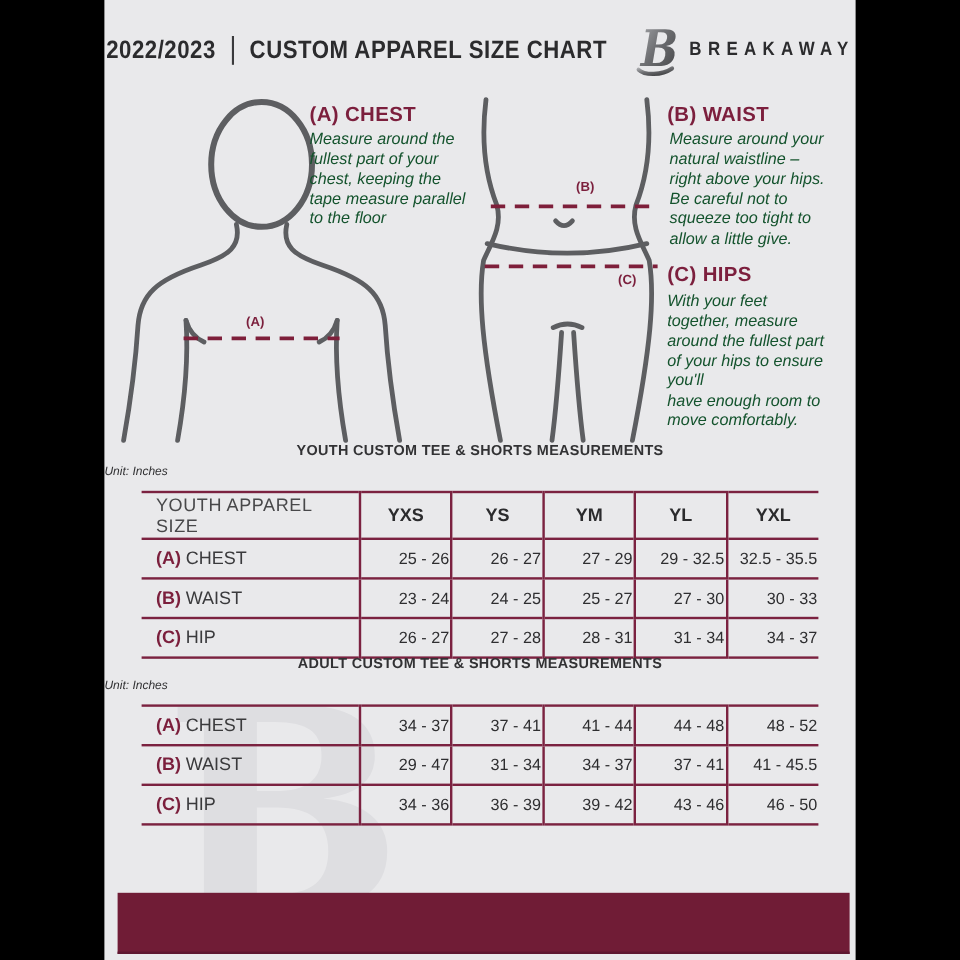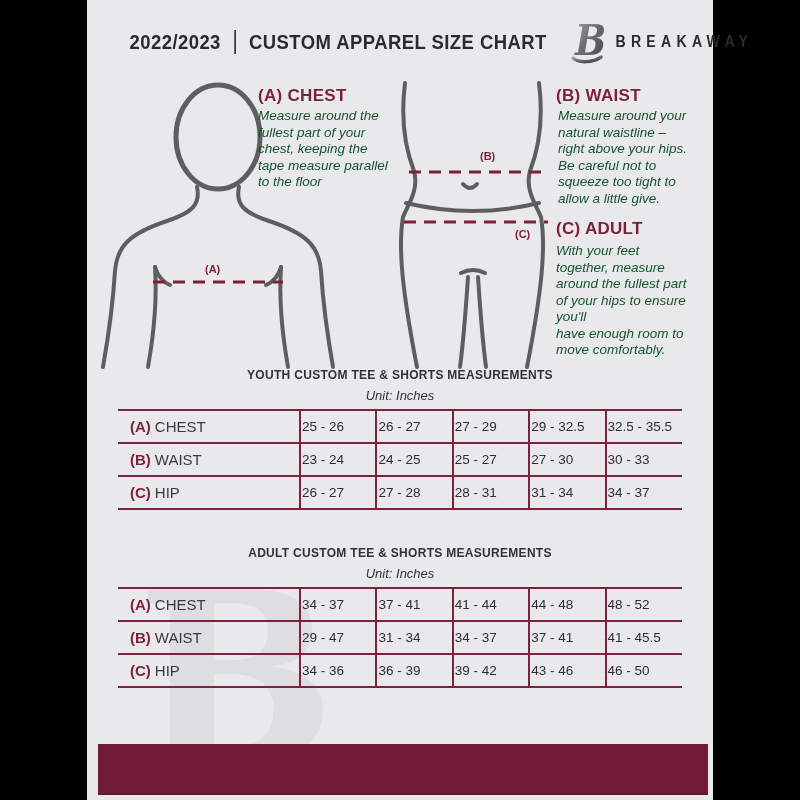--- a/index.html
+++ b/index.html
@@ -8,21 +8,21 @@
     position:relative; overflow:hidden;
     font-family:"Liberation Sans", sans-serif;
   }
   .page {
     position:absolute; left:87px; top:0; width:626px; height:800px;
     background:#e9e9eb;
   }
   
   .header {
     position:absolute; top:14px; left:0; width:626px; height:55px;
-    display:flex; align-items:center; justify-content:flex-start; z-index:1;
+    display:flex; align-items:center; justify-content:center; z-index:1;
   }
   .header-row { display:flex; align-items:center; transform:scaleX(0.88); }
   .hdr-season, .hdr-title {
     font-size:21px; font-weight:700; color:#2b2b2d; letter-spacing:0.5px;
     white-space:nowrap;
   }
   .hdr-divider { width:2px; height:24px; background:#3a3a3c; margin:0 15px; }
   .logo-svg { margin:0 10px 0 26px; display:block; }
   .hdr-brand {
     font-size:16px; font-weight:700; color:#2b2b2d; letter-spacing:6px;
@@ -49,39 +49,39 @@
   .guide-body {
     position:absolute; z-index:2; font-size:13.5px; font-style:italic;
     color:#14532d; line-height:16.5px; white-space:pre-line; width:170px;
   }
   
   .section-title {
     position:absolute; left:0; width:626px; text-align:center; z-index:1;
     font-size:12px; font-weight:700; color:#323234; letter-spacing:0.3px;
   }
   .section-unit {
-    position:absolute; left:0; width:626px; text-align:center; z-index:1;
-    font-size:13px; font-style:italic; color:#323234;
+    position:absolute; left:0; width:626px; z-index:1;
+    font-size:10px; font-style:italic; color:#323234;
   }
   table.size-table {
     position:absolute; left:31px; width:564px; z-index:1;
     border-collapse:collapse; table-layout:fixed;
   }
   .size-table tr { border-top:2px solid #7b2240; }
   .size-table tr:last-child { border-bottom:2px solid #7b2240; }
   .size-table th + th, .size-table td + td { border-left:2px solid #7b2240; }
   .size-table th {
     height:35px; font-weight:700; font-size:15px; color:#2b2b2d; text-align:center;
   }
   .size-table th.size-label-cell {
     font-weight:400; font-size:15px; color:#48484a; text-align:left;
     padding-left:12px; letter-spacing:0.5px;
   }
   .size-table td {
-    height:29px; font-size:13.5px; color:#2e2e30; text-align:left;
+    height:29px; font-size:13.5px; color:#2e2e30; text-align:right;
   }
   .size-table td.row-label-cell { text-align:left; padding-left:12px; font-size:15px; }
   .mk { font-weight:700; color:#7b1f3c; margin-right:4px; }
   .row-name { color:#3a3a3c;margin-top:32px; }
   
   .footer-bar {
     position:absolute; left:11px; top:744px; width:610px; height:49px;
     background:#701c36; border-bottom:2px solid #5e1730; z-index:2;
   }
 </style>
@@ -148,21 +148,21 @@
 to the floor</div>
 
   <div class="guide-heading" style="left:469px; top:86px;">(B) WAIST</div>
   <div class="guide-body" style="left:471px; top:108px;">Measure around your
 natural waistline –
 right above your hips.
 Be careful not to
 squeeze too tight to
 allow a little give.</div>
 
-  <div class="guide-heading" style="left:469px; top:219px;">(C) ADULT</div>
+  <div class="guide-heading" style="left:469px; top:219px;">(C) HIPS</div>
   <div class="guide-body" style="left:469px; top:243px;">With your feet
 together, measure
 around the fullest part
 of your hips to ensure
 you'll
 have enough room to
 move comfortably.</div>
 
   <div class="section-title" style="top:368px;">YOUTH CUSTOM TEE &amp; SHORTS MEASUREMENTS</div>
   <div class="section-unit" style="top:388px;">Unit: Inches</div>
@@ -170,20 +170,28 @@
   <table class="size-table" style="top:409px;">
     <colgroup>
       <col style="width:182px;">
         <col style="width:76.4px;">
         <col style="width:76.4px;">
         <col style="width:76.4px;">
         <col style="width:76.4px;">
         <col style="width:76.4px;">
     </colgroup>
     <tbody>
+        <tr>
+      <th class="size-label-cell">YOUTH APPAREL SIZE</th>
+      <th>YXS</th>
+      <th>YS</th>
+      <th>YM</th>
+      <th>YL</th>
+      <th>YXL</th>
+    </tr>
     <tr>
       <td class="row-label-cell"><span class="mk">(A)</span><span class="row-name">CHEST</span></td>
       <td>25 - 26</td>
       <td>26 - 27</td>
       <td>27 - 29</td>
       <td>29 - 32.5</td>
       <td>32.5 - 35.5</td>
     </tr>
     <tr>
       <td class="row-label-cell"><span class="mk">(B)</span><span class="row-name">WAIST</span></td>

